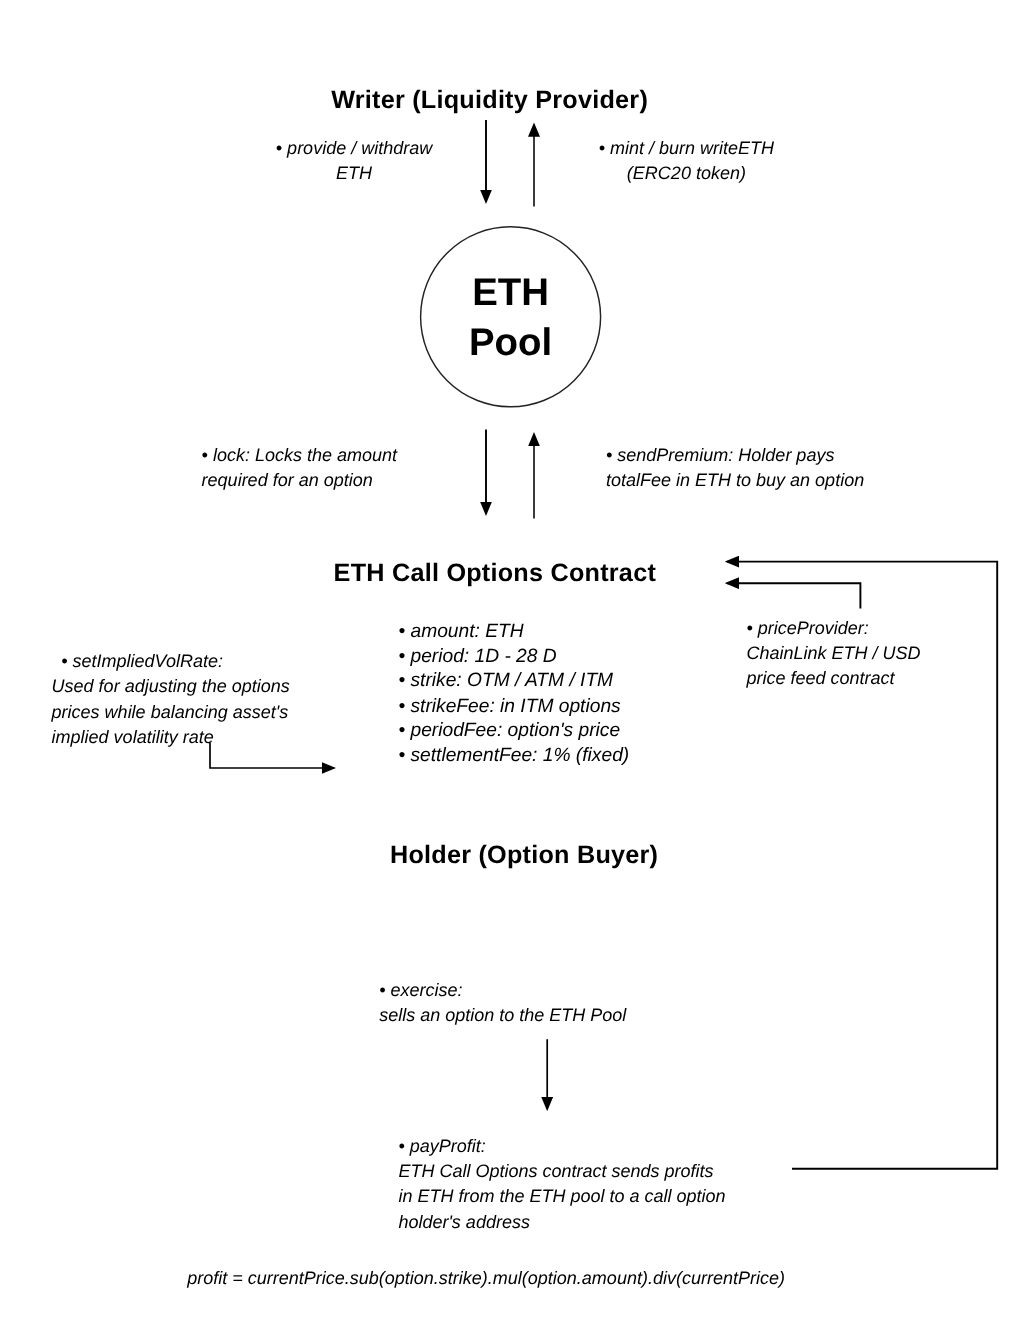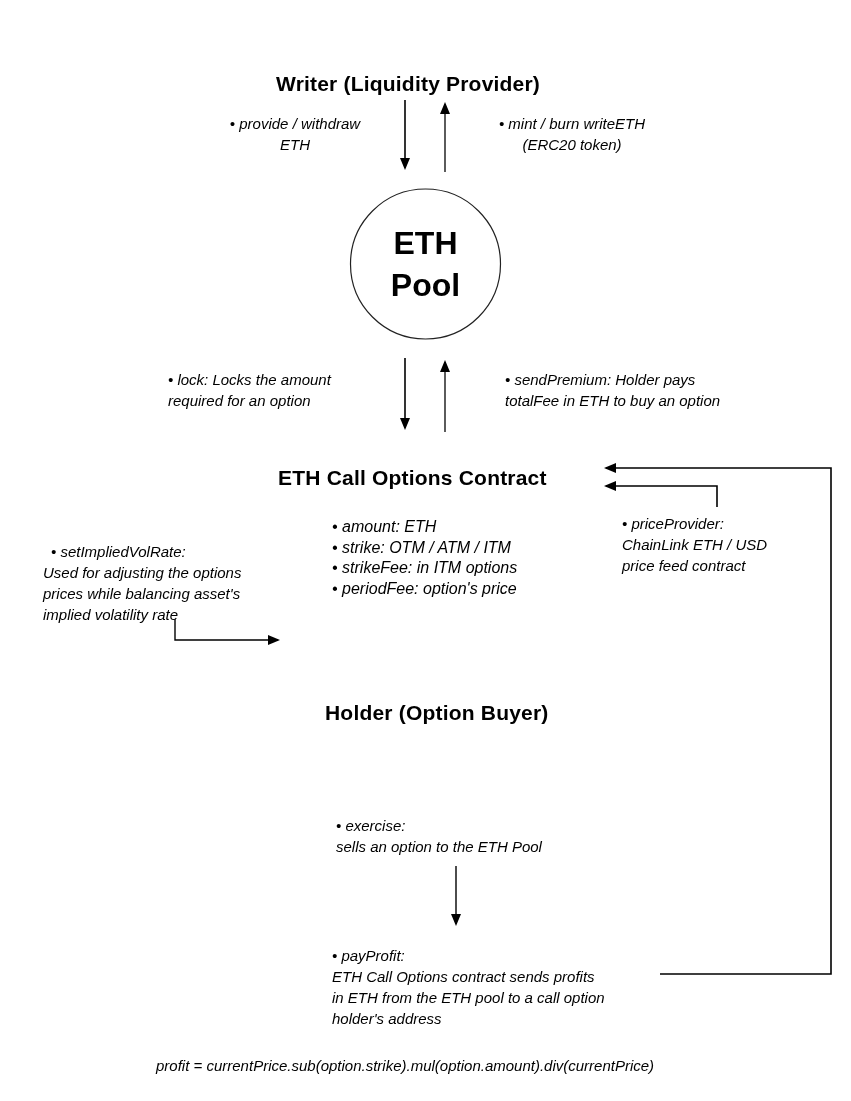--- a/index.html
+++ b/index.html
@@ -102,33 +102,35 @@
 
   <div class="abs heading" style="left:278px; top:466px;">ETH Call Options Contract</div>
 
   <div class="abs note indent-first" style="left:43px; top:513px;margin-top:28px;">• setImpliedVolRate:
 Used for adjusting the options
 prices while balancing asset's
 implied volatility rate</div>
 
   <div class="abs param-list" style="left:332px; top:517px;">
       <div>• amount: ETH</div>
+      <div>• period: 1D - 28 D</div>
       <div>• strike: OTM / ATM / ITM</div>
       <div>• strikeFee: in ITM options</div>
       <div>• periodFee: option's price</div>
+      <div>• settlementFee: 1% (fixed)</div>
     </div>
 
   <div class="abs note" style="left:622px; top:513px;">• priceProvider:
 ChainLink ETH / USD
 price feed contract</div>
 
   <div class="abs heading" style="left:325px; top:701px;">Holder (Option Buyer)</div>
 
 
-  <div class="abs note" style="left:336px; top:815px;">• exercise:
+  <div class="abs note" style="left:316px; top:815px;">• exercise:
 sells an option to the ETH Pool</div>
 
   <div class="abs note" style="left:332px; top:945px;">• payProfit:
 ETH Call Options contract sends profits
 in ETH from the ETH pool to a call option
 holder's address</div>
 
   <div class="abs formula" style="left:156px; top:1057px;">profit = currentPrice.sub(option.strike).mul(option.amount).div(currentPrice)</div>
 
 </div>

